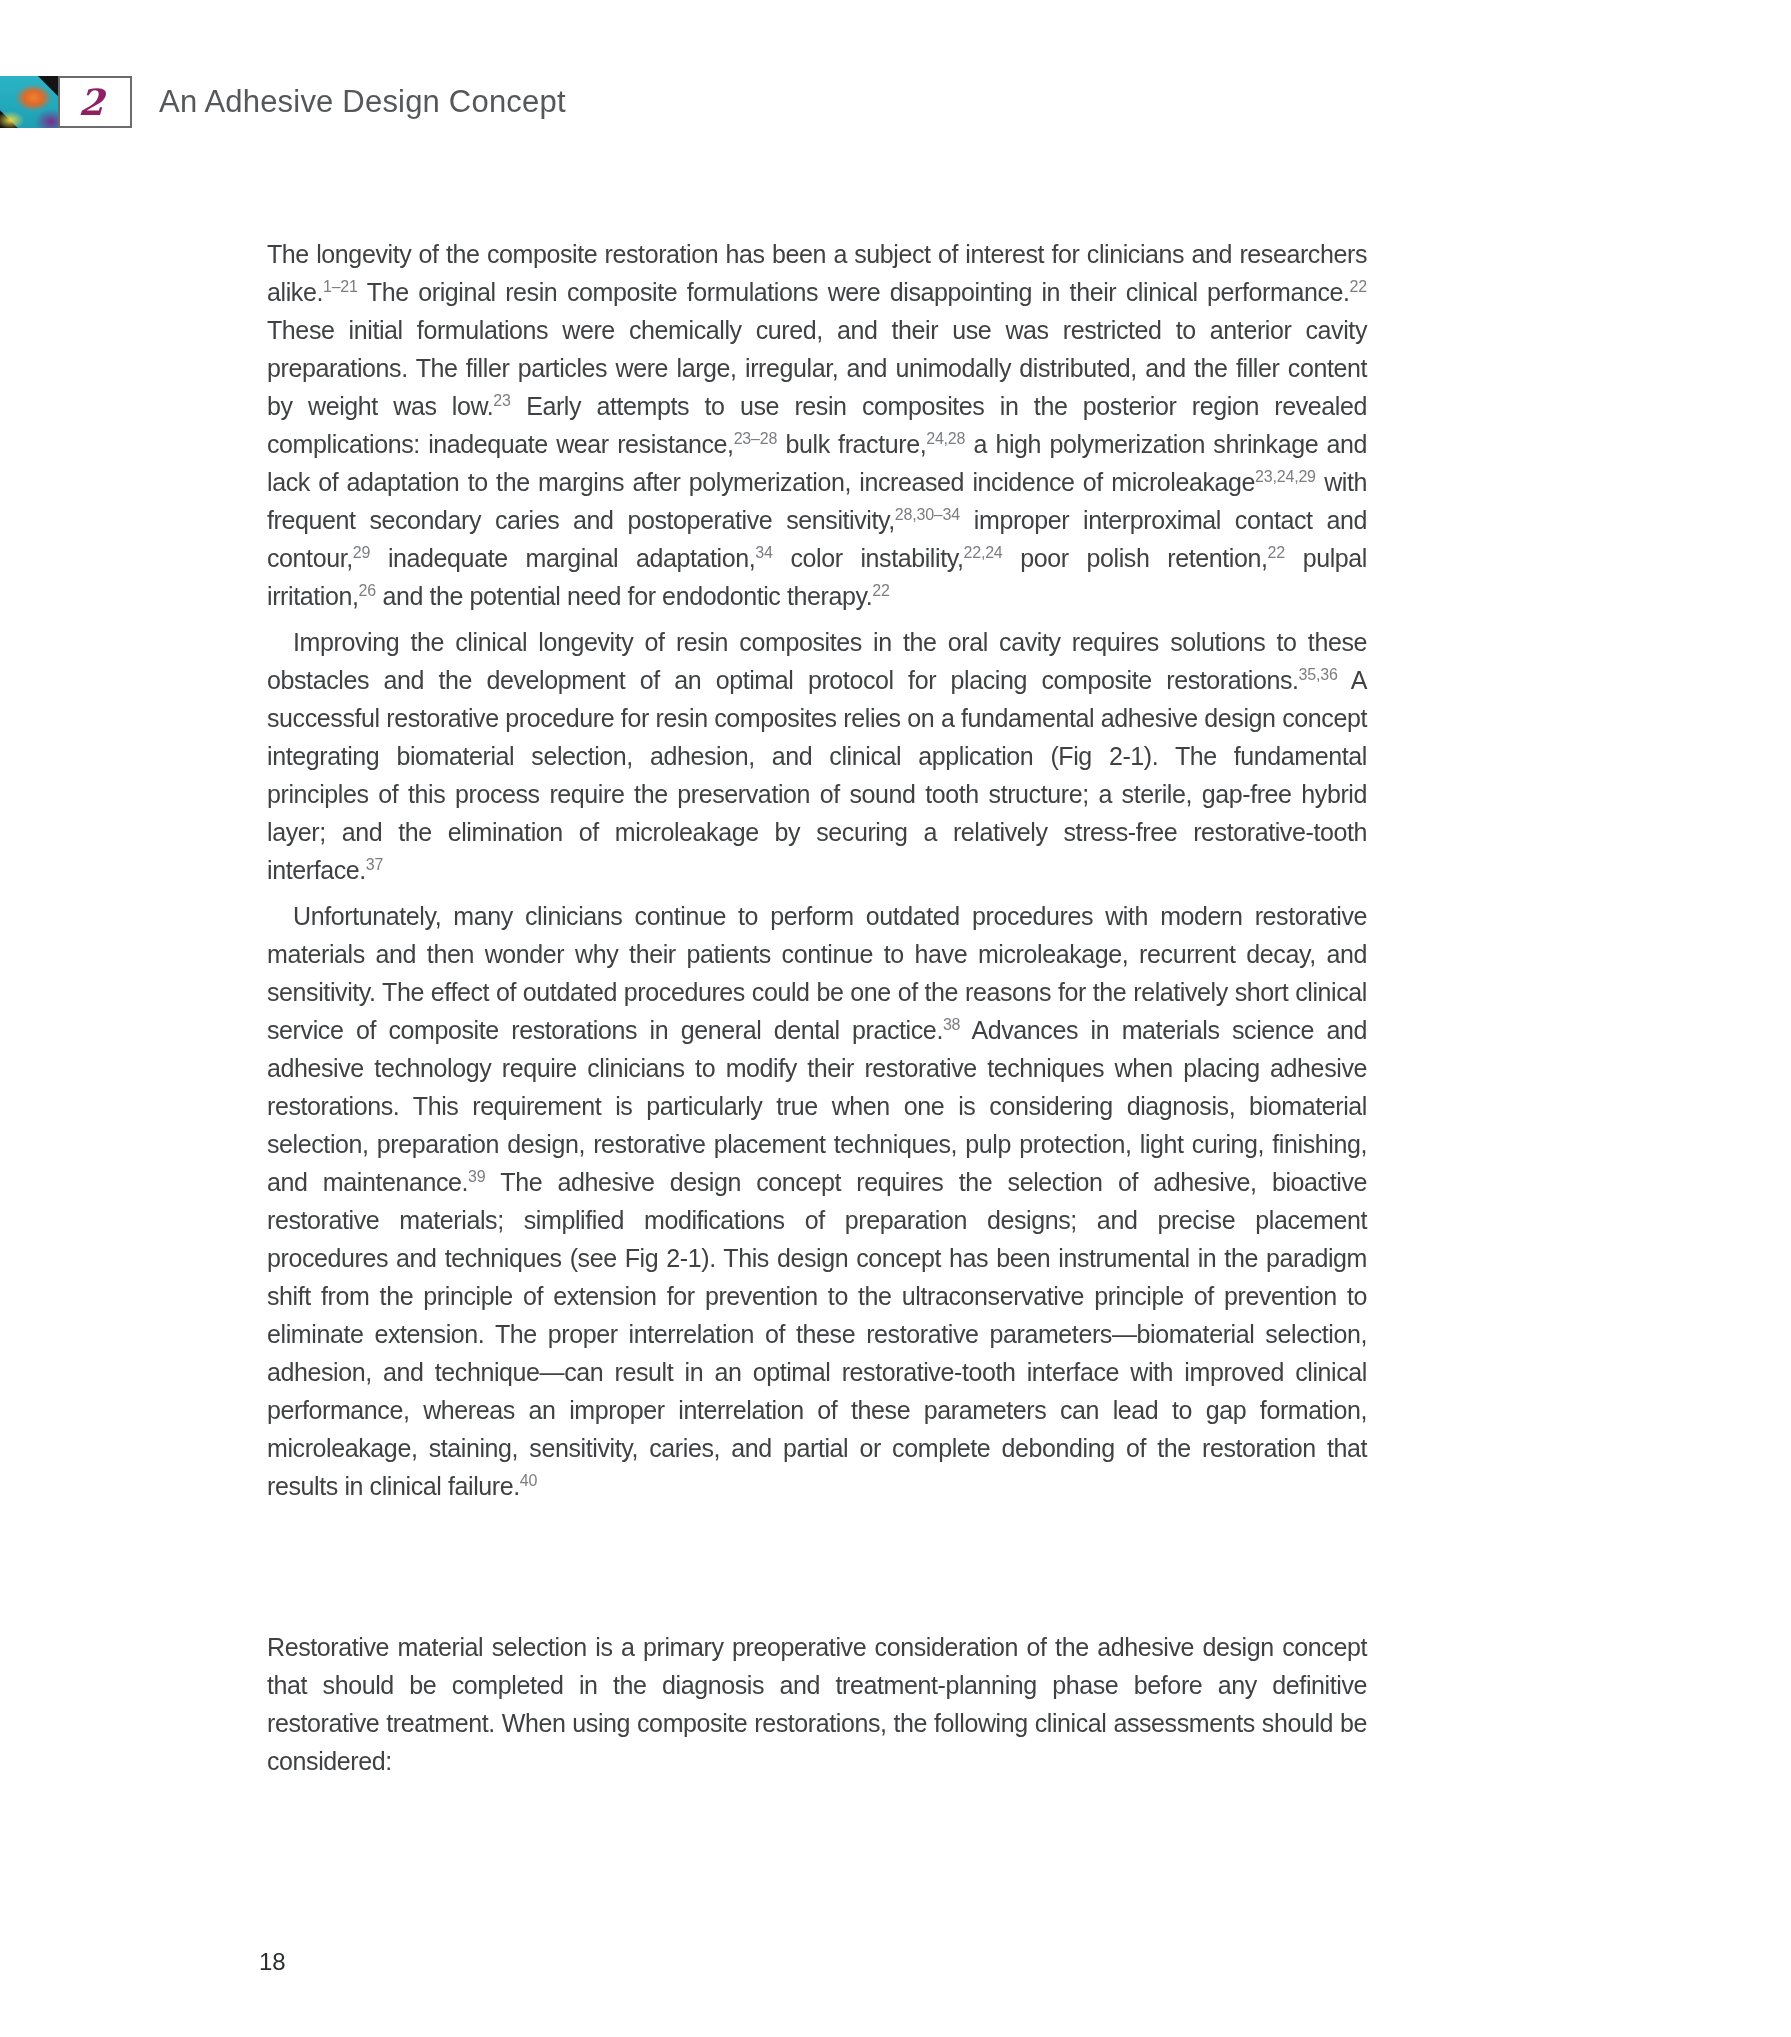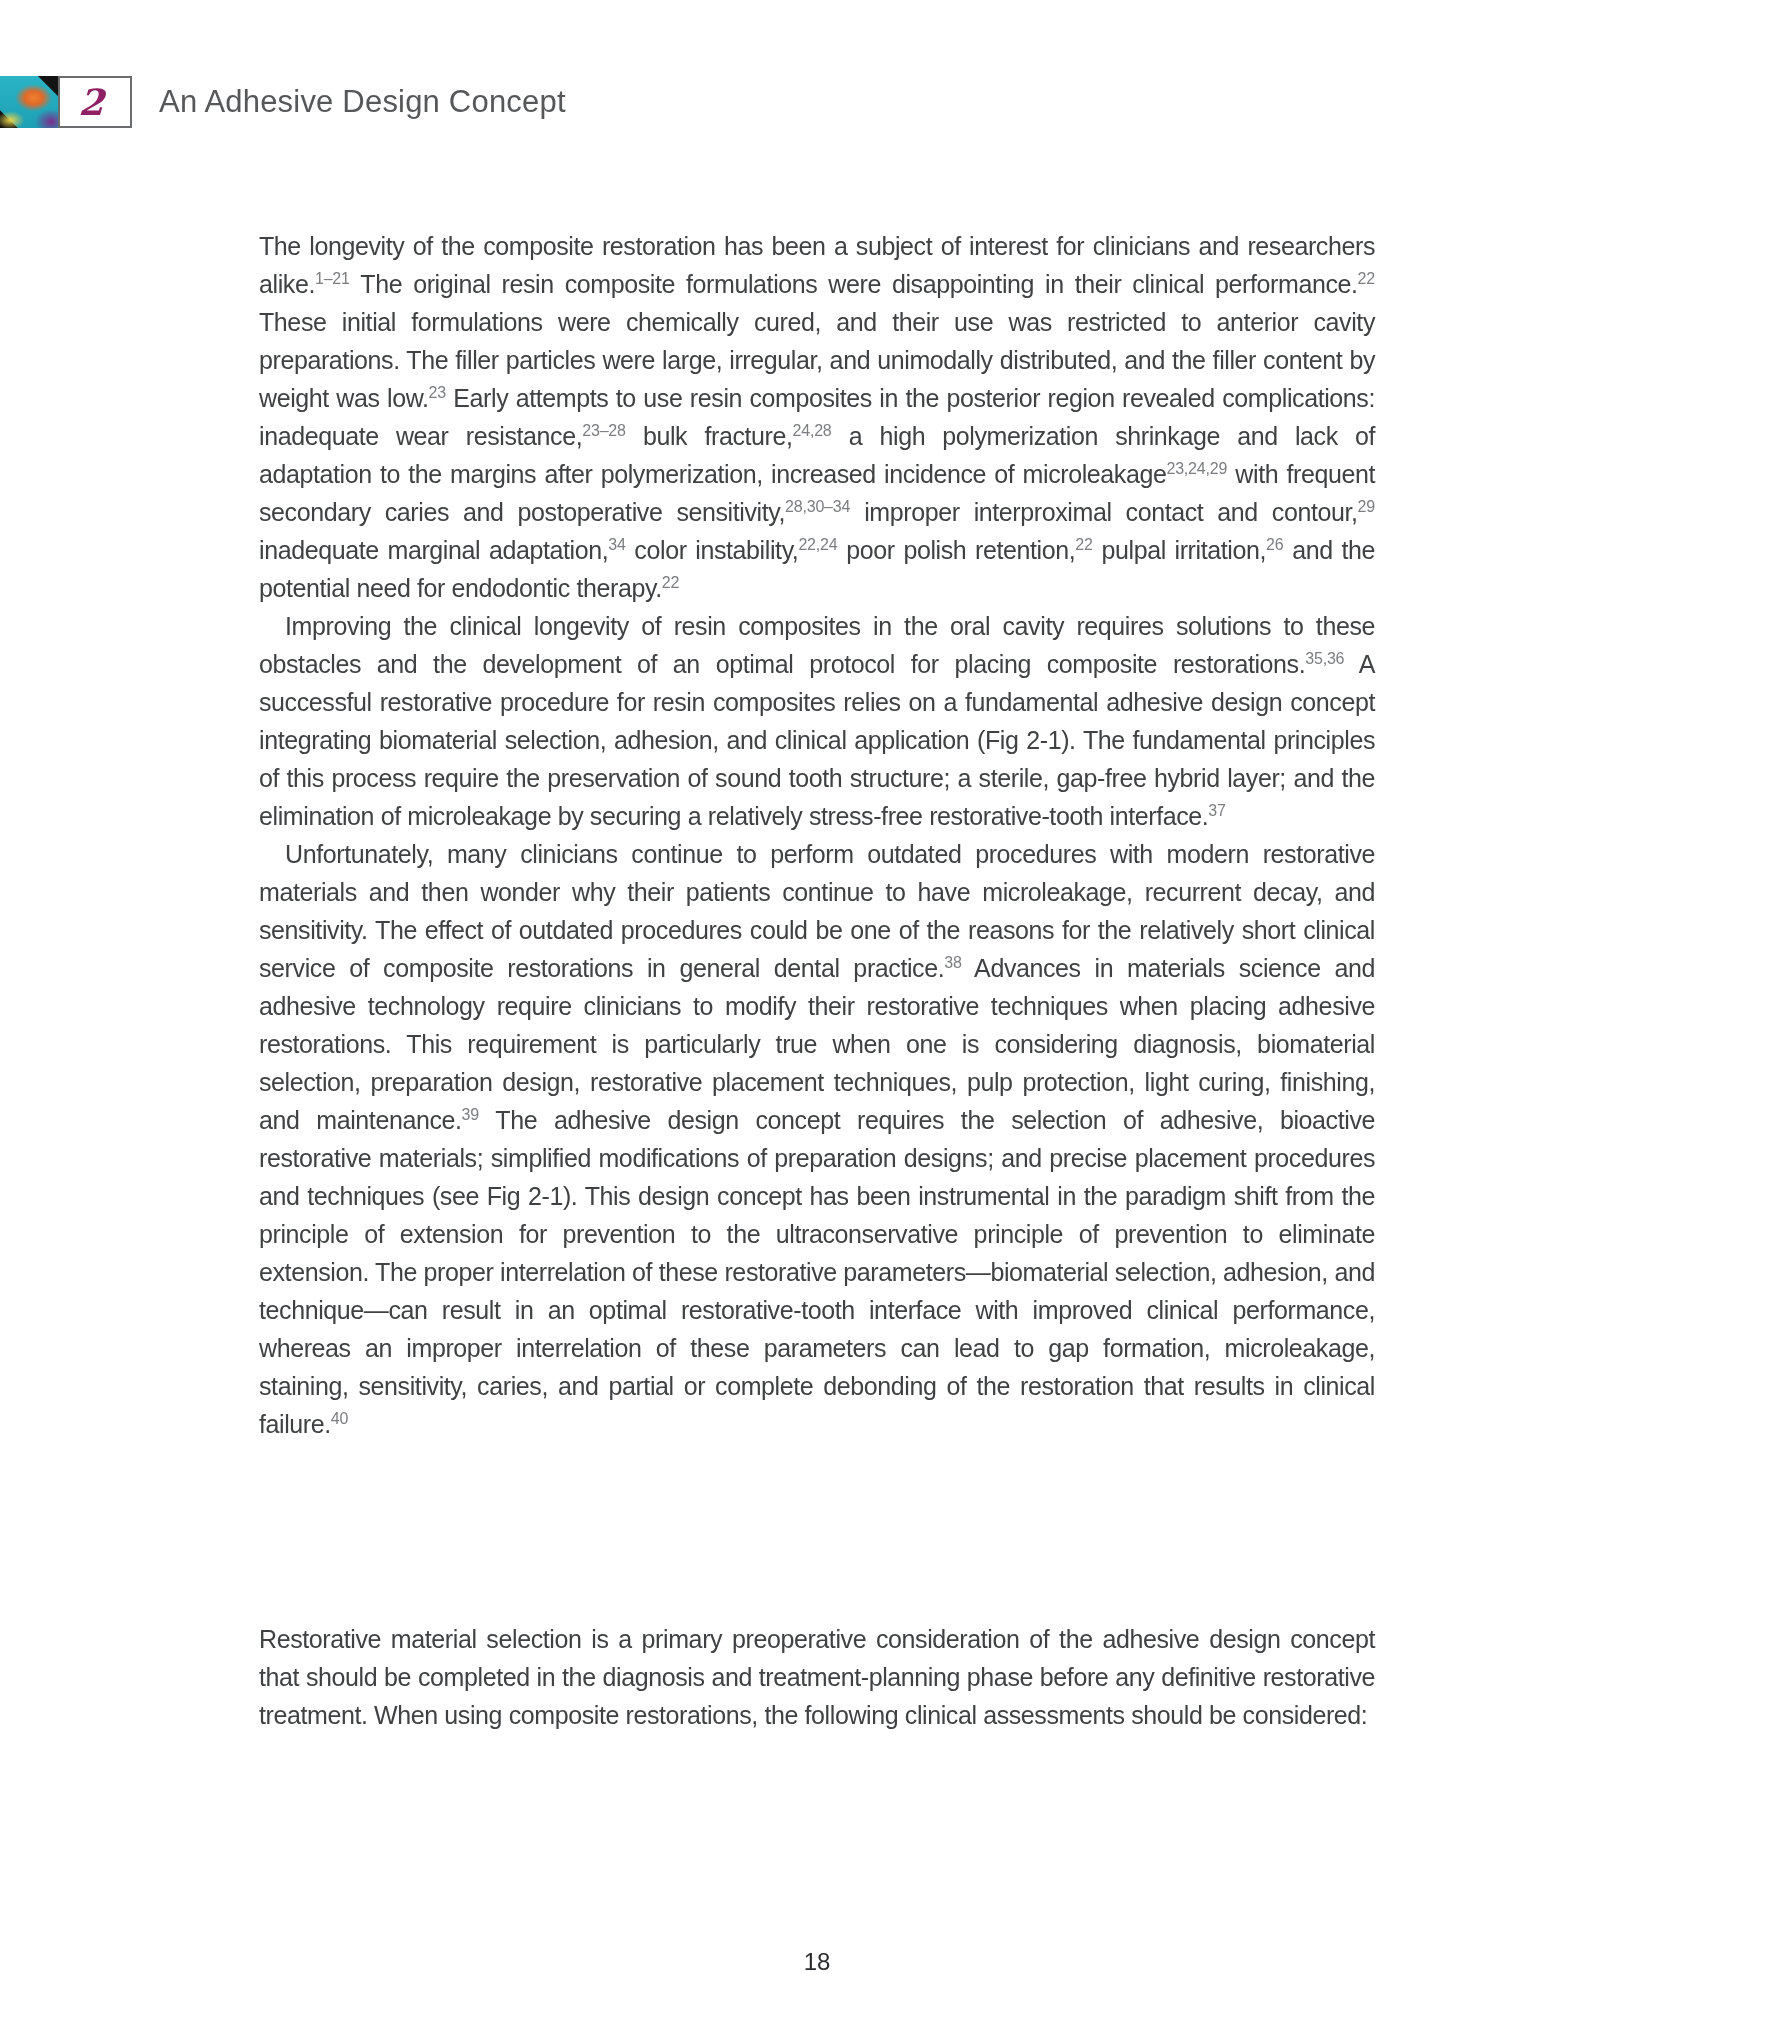--- a/index.html
+++ b/index.html
@@ -52,21 +52,21 @@
     letter-spacing:0.2px;white-space:nowrap;
   }
   
   .text-block{
     position:absolute;left:259px;top:227px;width:1116px;
     color:var(--body-text);
     font-size:25px;line-height:38px;
     letter-spacing:-0.4px;
     text-align:justify;
   }
-  .body-para{margin:0;}
+  .body-para{margin:8px;}
   .body-para.indent{text-indent:26px;}
   sup{
     color:var(--superscript-gray);
     font-size:16px;
     line-height:0;
     letter-spacing:-0.2px;
   }
   .section-heading{
     position:absolute;left:259px;top:1540px;
     margin:0;
@@ -76,21 +76,20 @@
   }
   .section-text-block{
     position:absolute;left:259px;top:1620px;width:1116px;
     color:var(--body-text);
     font-size:25px;line-height:38px;
     letter-spacing:-0.4px;
     text-align:justify;
   }
   .page-number{
     position:absolute;left:259px;top:1948px;width:1116px;
-    text-align:center;
     font-size:24px;color:#2b2c2e;
   }
 </style>
 </head>
 <body>
 
 <div class="page">
 
   <div class="header">
     <div class="thumb"></div>

